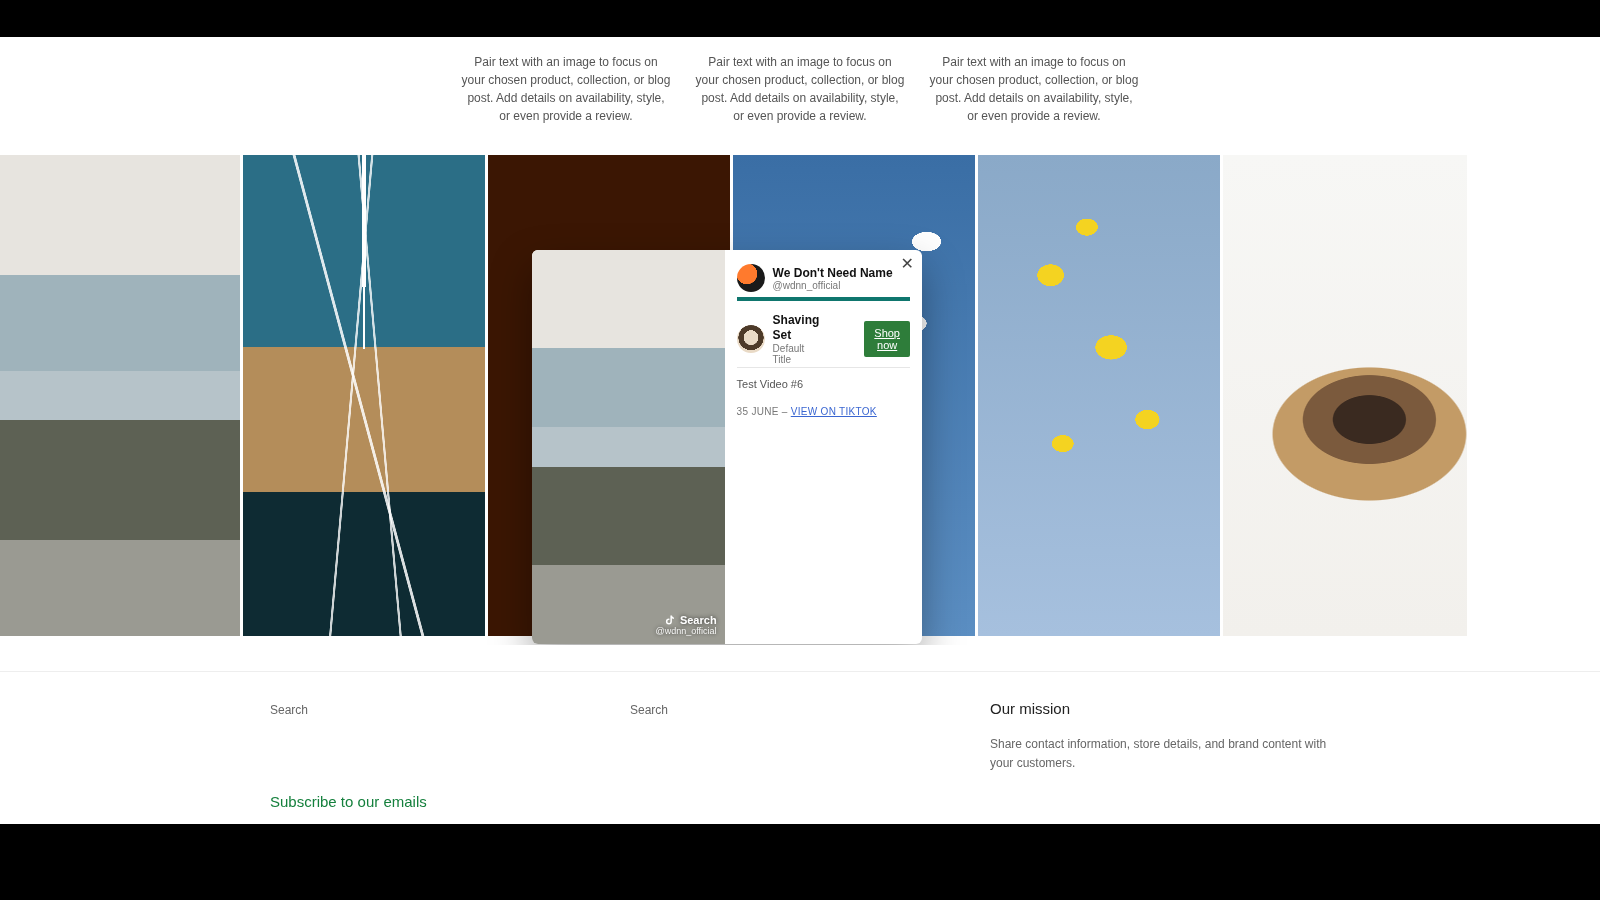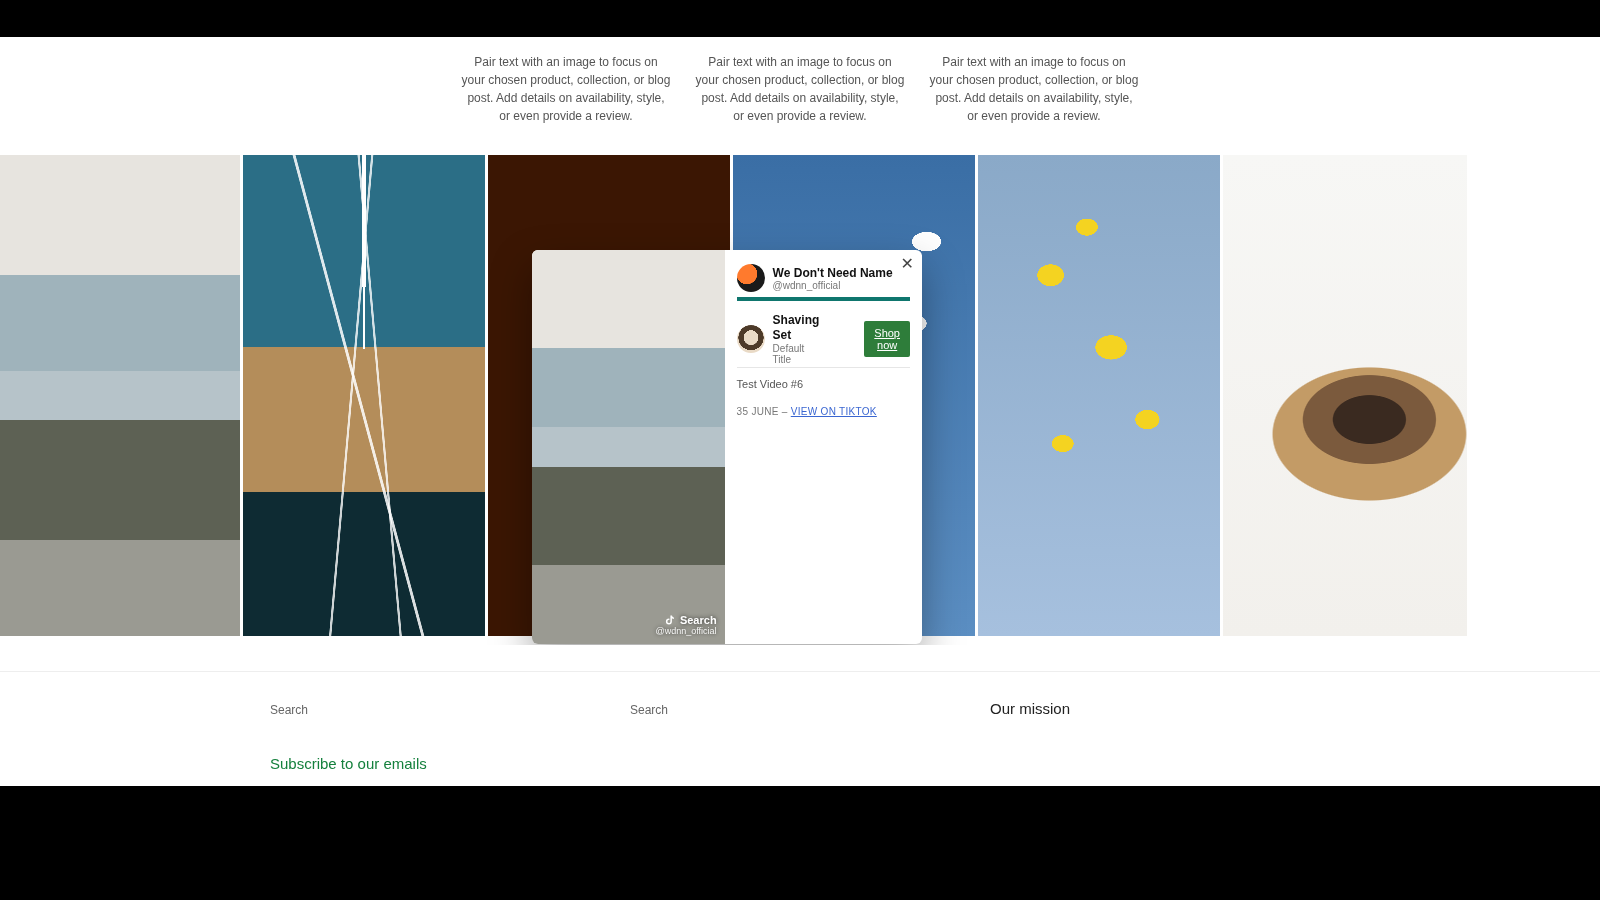--- a/index.html
+++ b/index.html
@@ -249,20 +249,21 @@
 <div class="footer-wrap">
   <div class="footer">
     <div class="fcol">
       <a href="#">Search</a>
     </div>
     <div class="fcol">
       <a href="#">Search</a>
     </div>
     <div class="fcol">
       <h4>Our mission</h4>
+      <p>Share contact information, store details, and brand content with your customers.</p>
     </div>
   </div>
   <div class="subscribe">
     <h4>Subscribe to our emails</h4>
   </div>
 </div>
 
 <div class="blackbar" style="height:118px;margin-top:6px;"></div>
 
 </body></html>

